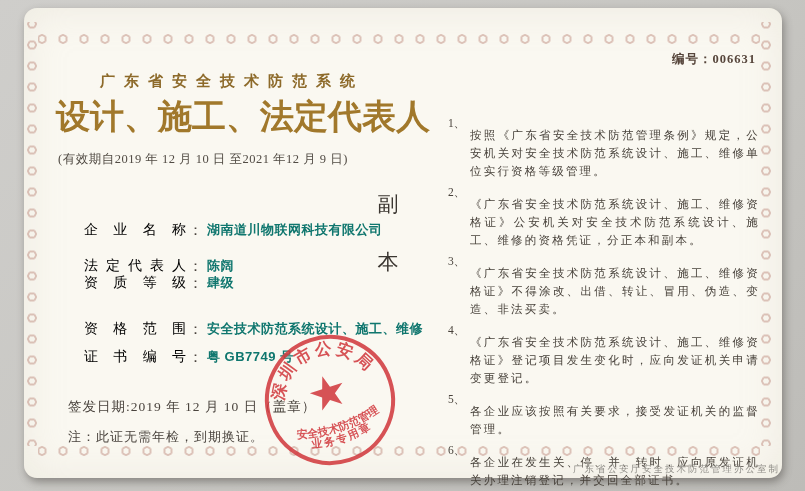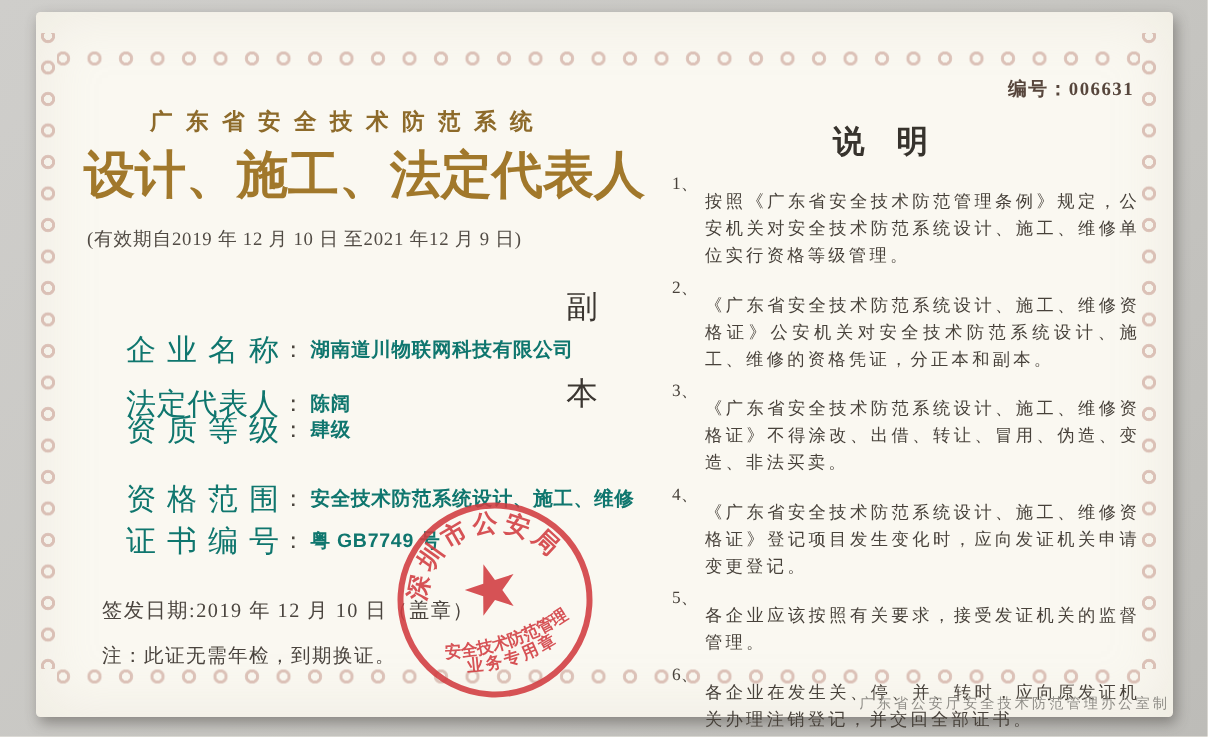--- a/index.html
+++ b/index.html
@@ -5,21 +5,21 @@
   html,body{margin:0;padding:0;}
   body{
     width:805px;height:491px;overflow:hidden;
     background:#c9c8c4;
     font-family:"Liberation Serif","DejaVu Serif",serif;
     position:relative;
   }
   .photo{position:absolute;inset:0;background:linear-gradient(135deg,#cfcecb 0%,#c7c6c2 55%,#bdbcb8 100%);}
   .paper{
     position:absolute;left:24px;top:8px;width:758px;height:470px;
-    background:#faf8f1;border-radius:3px;
+    background:#faf8f1;border-radius:13px;
     box-shadow:2px 4px 9px rgba(60,55,50,.45), inset 0 0 40px rgba(205,195,175,.25);
   }
   
   .bstrip{position:absolute;pointer-events:none;}
   .bstrip.h{height:12px;left:14px;width:722px;
     background-image:radial-gradient(circle at center,rgba(196,150,138,0) 0 2.6px,rgba(196,150,138,.55) 2.9px 4.5px,rgba(196,150,138,0) 5px);
     background-size:21px 12px;background-position:center;}
   .bstrip.v{width:12px;top:14px;height:424px;
     background-image:radial-gradient(circle at center,rgba(196,150,138,0) 0 2.6px,rgba(196,150,138,.55) 2.9px 4.5px,rgba(196,150,138,0) 5px);
     background-size:12px 21px;background-position:center;}
@@ -43,21 +43,21 @@
     font-size:12.5px;color:#514b44;letter-spacing:.5px;white-space:nowrap;
   }
   .copy-type{
     position:absolute;left:352px;top:182px;width:24px;
     display:flex;flex-direction:column;gap:30px;align-items:center;
     font-size:21px;color:#3b3631;
   }
   .fields{position:absolute;left:0;top:0;}
   .frow{position:absolute;left:60px;white-space:nowrap;}
   .flabel{
-    display:inline-block;width:102px;font-size:20px;color:#0f766e;
+    display:inline-block;width:102px;font-size:14px;color:#000000;
     text-align:justify;text-align-last:justify;vertical-align:middle;
   }
   .fcolon{font-size:15px;color:#4a443e;margin:0 4px 0 2px;vertical-align:middle;}
   .fvalue{
     font-size:13px;font-weight:bold;color:#0f766e;letter-spacing:.5px;vertical-align:middle;
     font-family:"Liberation Sans","DejaVu Sans",sans-serif;
   }
   .frow.r0{top:212px;} .frow.r1{top:248px;} .frow.r2{top:265px;} .frow.r3{top:311px;} .frow.r4{top:339px;}
   .issue-date{position:absolute;left:44px;top:390px;font-size:13.5px;color:#4a443e;letter-spacing:1px;white-space:nowrap;}
   .note-line{position:absolute;left:44px;top:420px;font-size:13px;color:#4a443e;letter-spacing:1px;white-space:nowrap;}
@@ -134,21 +134,20 @@
             <textPath href="#sealMidArc" startOffset="50%" text-anchor="middle">安全技术防范管理</textPath>
           </text>
           <path id="sealBotArc" d="M 40 113 Q 74 123 108 113" fill="none"></path>
           <text font-size="11" font-weight="bold" letter-spacing="2">
             <textPath href="#sealBotArc" startOffset="50%" text-anchor="middle">业务专用章</textPath>
           </text>
         </g>
       </svg>
     </div>
 
-    <div class="ins-title">说 明</div>
 
     <div class="ins-list">
       <div class="ins-item">
         <span class="ins-num">1、</span>
         <span class="ins-text">按照《广东省安全技术防范管理条例》规定，公安机关对安全技术防范系统设计、施工、维修单位实行资格等级管理。</span>
       </div>
       <div class="ins-item">
         <span class="ins-num">2、</span>
         <span class="ins-text">《广东省安全技术防范系统设计、施工、维修资格证》公安机关对安全技术防范系统设计、施工、维修的资格凭证，分正本和副本。</span>
       </div>

